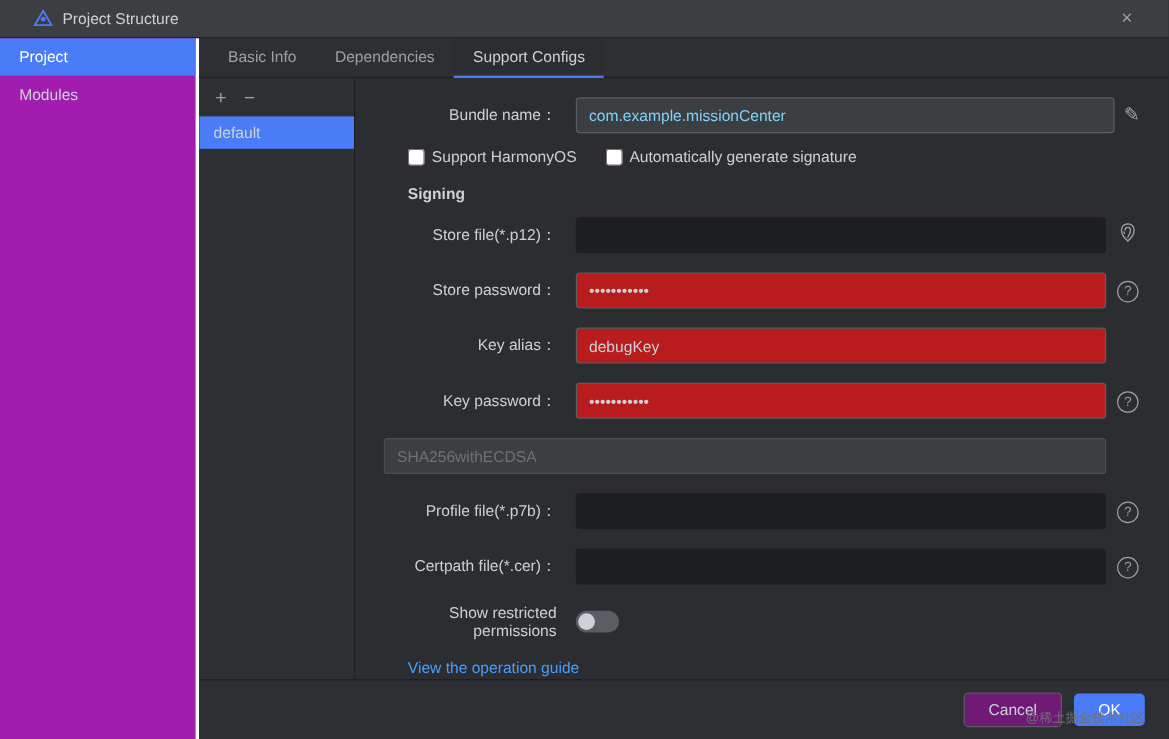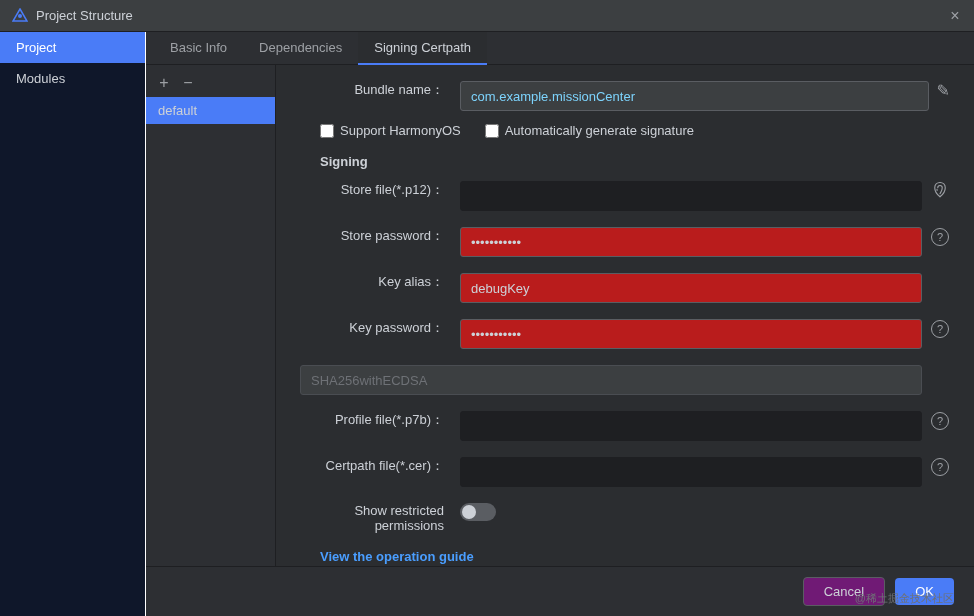--- a/index.html
+++ b/index.html
@@ -12,21 +12,21 @@
       height: 616px;
       overflow: hidden;
     }
 
     
     .title-bar {
       display: flex;
       align-items: center;
       background: #3c3f41;
       height: 32px;
-      padding: 0 12px;
+      padding: 0 28px;
       border-bottom: 1px solid #1e1f22;
       user-select: none;
     }
     .title-bar-icon {
       width: 16px;
       height: 16px;
       margin-right: 8px;
       display: flex;
       align-items: center;
       justify-content: center;
@@ -48,23 +48,23 @@
     }
 
     
     .main-layout {
       display: flex;
       height: calc(616px - 32px);
     }
 
     
     .sidebar {
-      width: 146px;
-      background: #0f172a;
-      border-right: 1px solid #ffffff;
+      width: 166px;
+      background: #a21caf;
+      border-right: 3px solid #ffffff;
       display: flex;
       flex-direction: column;
     }
     .sidebar-item {
       padding: 8px 16px;
       cursor: pointer;
       font-size: 13px;
       color: #cdd1d7;
     }
     .sidebar-item.active {
@@ -143,21 +143,21 @@
 
     
     .form-area {
       flex: 1;
       padding: 16px 24px;
       overflow-y: auto;
     }
 
     .form-row {
       display: flex;
-      align-items: flex-start;
+      align-items: center;
       margin-bottom: 16px;
     }
     .form-label {
       width: 160px;
       color: #cdd1d7;
       font-size: 13px;
       text-align: right;
       padding-right: 16px;
       flex-shrink: 0;
     }
@@ -224,20 +224,21 @@
     .checkbox-input {
       width: 14px;
       height: 14px;
       accent-color: #4a7cf7;
       cursor: pointer;
     }
 
     
     .bundle-row {
       display: flex;
+      align-items: center;
       margin-bottom: 12px;
     }
     .bundle-label {
       width: 160px;
       text-align: right;
       padding-right: 16px;
       font-size: 13px;
       color: #cdd1d7;
       flex-shrink: 0;
     }
@@ -362,21 +363,21 @@
   <div class="sidebar">
     <div class="sidebar-item active">Project</div>
     <div class="sidebar-item">Modules</div>
   </div>
 
   <div class="content">
 
     <div class="tabs">
       <div class="tab">Basic Info</div>
       <div class="tab">Dependencies</div>
-      <div class="tab active">Signing Certpath</div>
+      <div class="tab active">Support Configs</div>
     </div>
 
     <div class="config-area">
 
       <div class="config-list">
         <div class="config-list-toolbar">
           <button class="config-list-btn">+</button>
           <button class="config-list-btn">−</button>
         </div>
         <div class="config-list-item">default</div>
@@ -479,21 +480,21 @@
           <div class="form-row">
             <div class="form-label">Show restricted permissions</div>
             <div class="form-input-wrap">
               <label class="toggle">
                 <input type="checkbox" style="">
                 <span class="toggle-slider"></span>
               </label>
             </div>
           </div>
 
-          <div style="margin-top: 8px; margin-left: 0; font-weight: bold;">
+          <div style="margin-top: 8px; margin-left: 0;">
             <a class="guide-link">View the operation guide</a>
           </div>
         </div>
 
       </div>
     </div>
 
     <div class="bottom-bar">
       <button class="btn btn-cancel">Cancel</button>
       <button class="btn btn-ok">OK</button>

